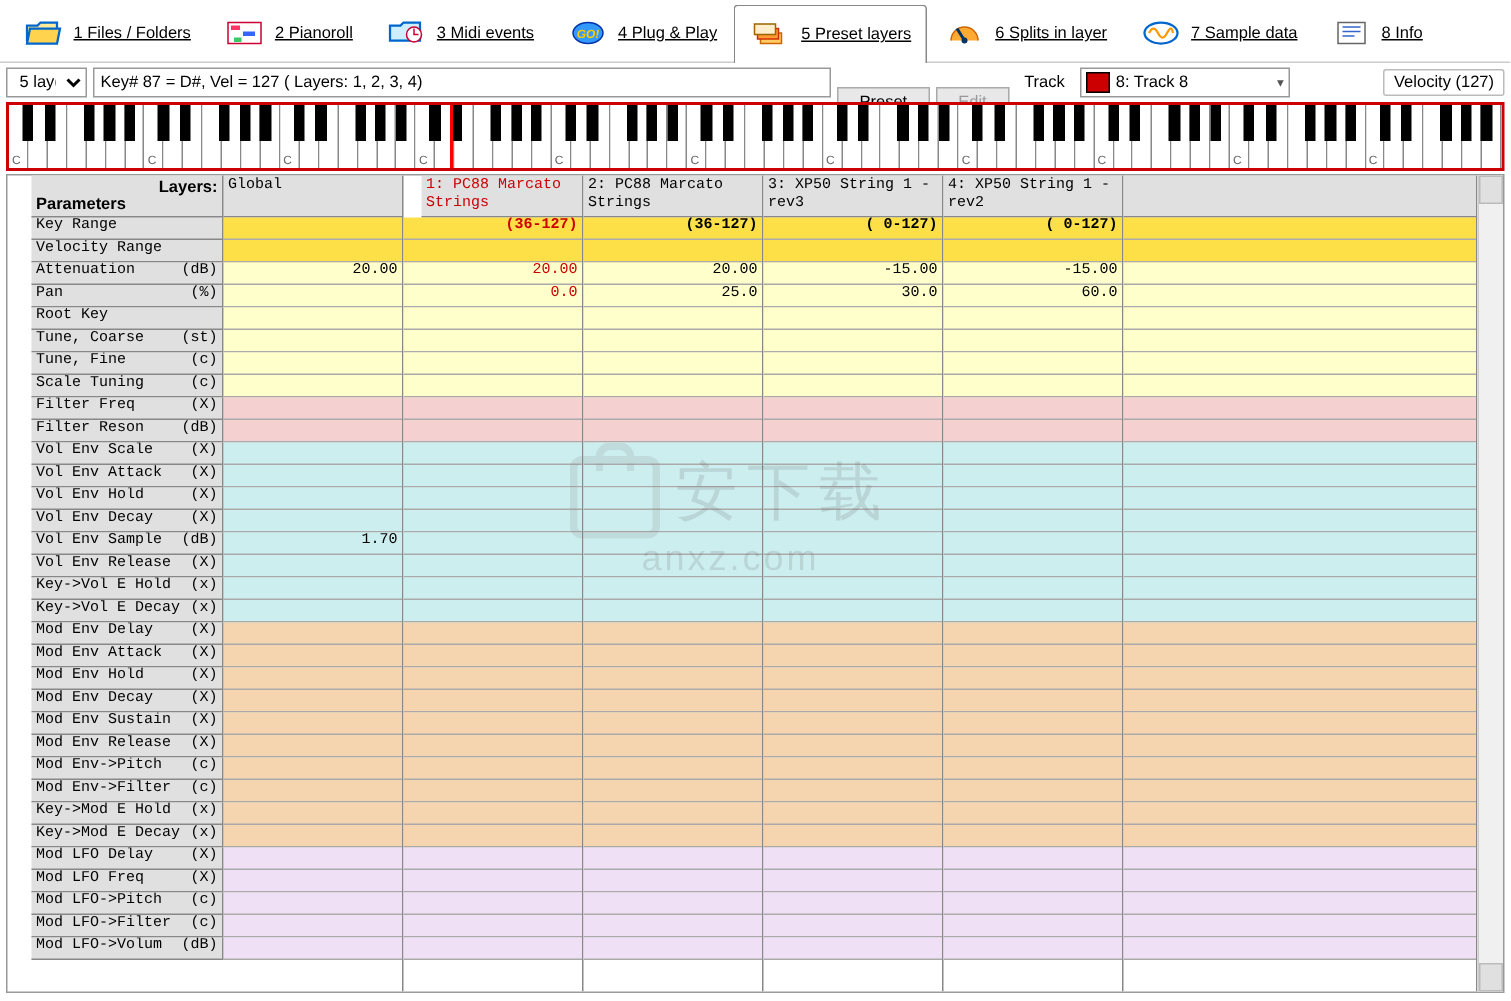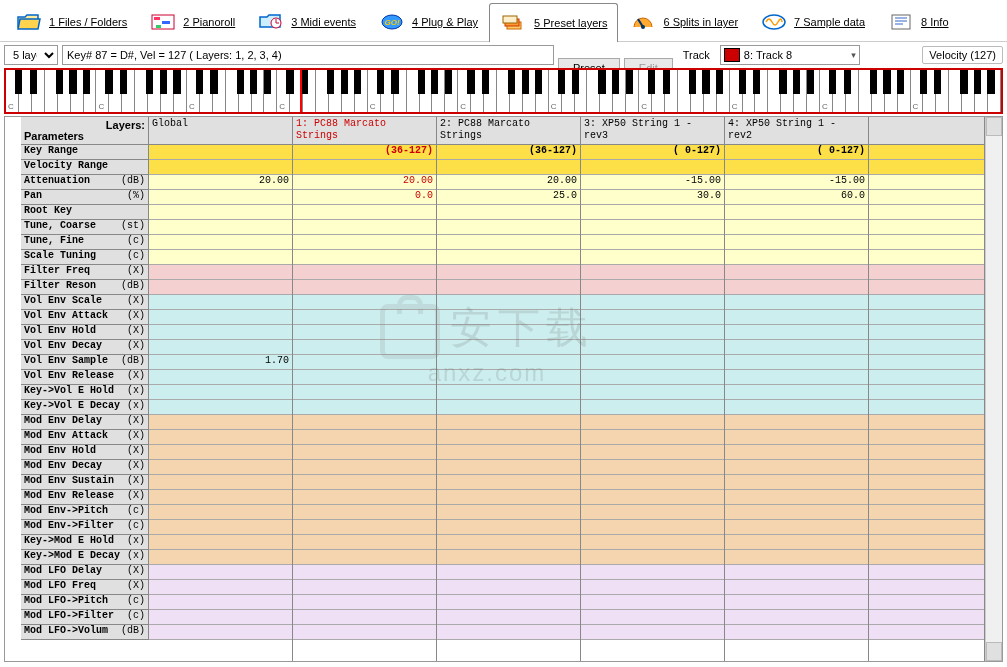--- a/index.html
+++ b/index.html
@@ -36,27 +36,27 @@
 .bkey { position: absolute; top: 0; width: 8%; height: 100%; background: #000; }
 .marker { position: absolute; top: 0; bottom: 0; width: 2px; background: #ff0000; z-index: 5; }
 
 
 .grid-wrap { display: flex; margin: 0 4px; border: 1px solid #999; height: 546px; }
 .param-col { width: 128px; flex-shrink: 0; margin-left: 16px; }
 .hdr-corner { height: 28px; border-bottom: 1px solid #888; border-right: 1px solid #888; background: #e0e0e0; position: relative; }
 .hdr-corner .layers-lbl { position: absolute; top: 2px; right: 3px; font-weight: bold; font-size: 11px; }
 .hdr-corner .params-lbl { position: absolute; bottom: 2px; left: 3px; font-weight: bold; font-size: 11px; }
 .param-cell { height: 15px; border-bottom: 1px solid #888; border-right: 1px solid #888; background: #e0e0e0; padding: 0 3px; font-size: 10px; font-family: "Courier New", monospace; white-space: nowrap; overflow: hidden; display: flex; }
-.param-cell .pname { flex: 1; font-weight: bold; }
+.param-cell .pname { flex: 1; }
 .param-cell .punit { }
 
 .data-cols { flex: 1; display: flex; overflow: hidden; }
-.data-col { width: 144px; flex-shrink: 0; border-right: 1px solid #888; }
+.data-col { width: 120px; flex-shrink: 0; border-right: 1px solid #888; }
 .col-hdr { height: 28px; border-bottom: 1px solid #888; background: #e0e0e0; padding: 1px 3px; font-size: 10px; font-family: "Courier New", monospace; line-height: 12px; overflow: hidden; }
-.col-hdr.red { color: #cc0000; }
+.col-hdr.red { color: #cc0000; margin-left: 12px; }
 .data-cell { height: 15px; border-bottom: 1px solid #aaa; padding: 0 3px; font-size: 10px; font-family: "Courier New", monospace; text-align: right; overflow: hidden; }
 .data-cell.red { color: #cc0000; }
 
 .filler { flex: 1; }
 .filler .col-hdr { background: #e0e0e0; border-bottom: 1px solid #888; }
 
 .scroll-v { width: 17px; background: #f0f0f0; border-left: 1px solid #ccc; position: relative; }
 .scroll-v::before, .scroll-v::after { content: ""; position: absolute; left: 0; right: 0; height: 17px; background: #e0e0e0; border: 1px solid #bbb; }
 .scroll-v::before { top: 0; }
 .scroll-v::after { bottom: 0; }

